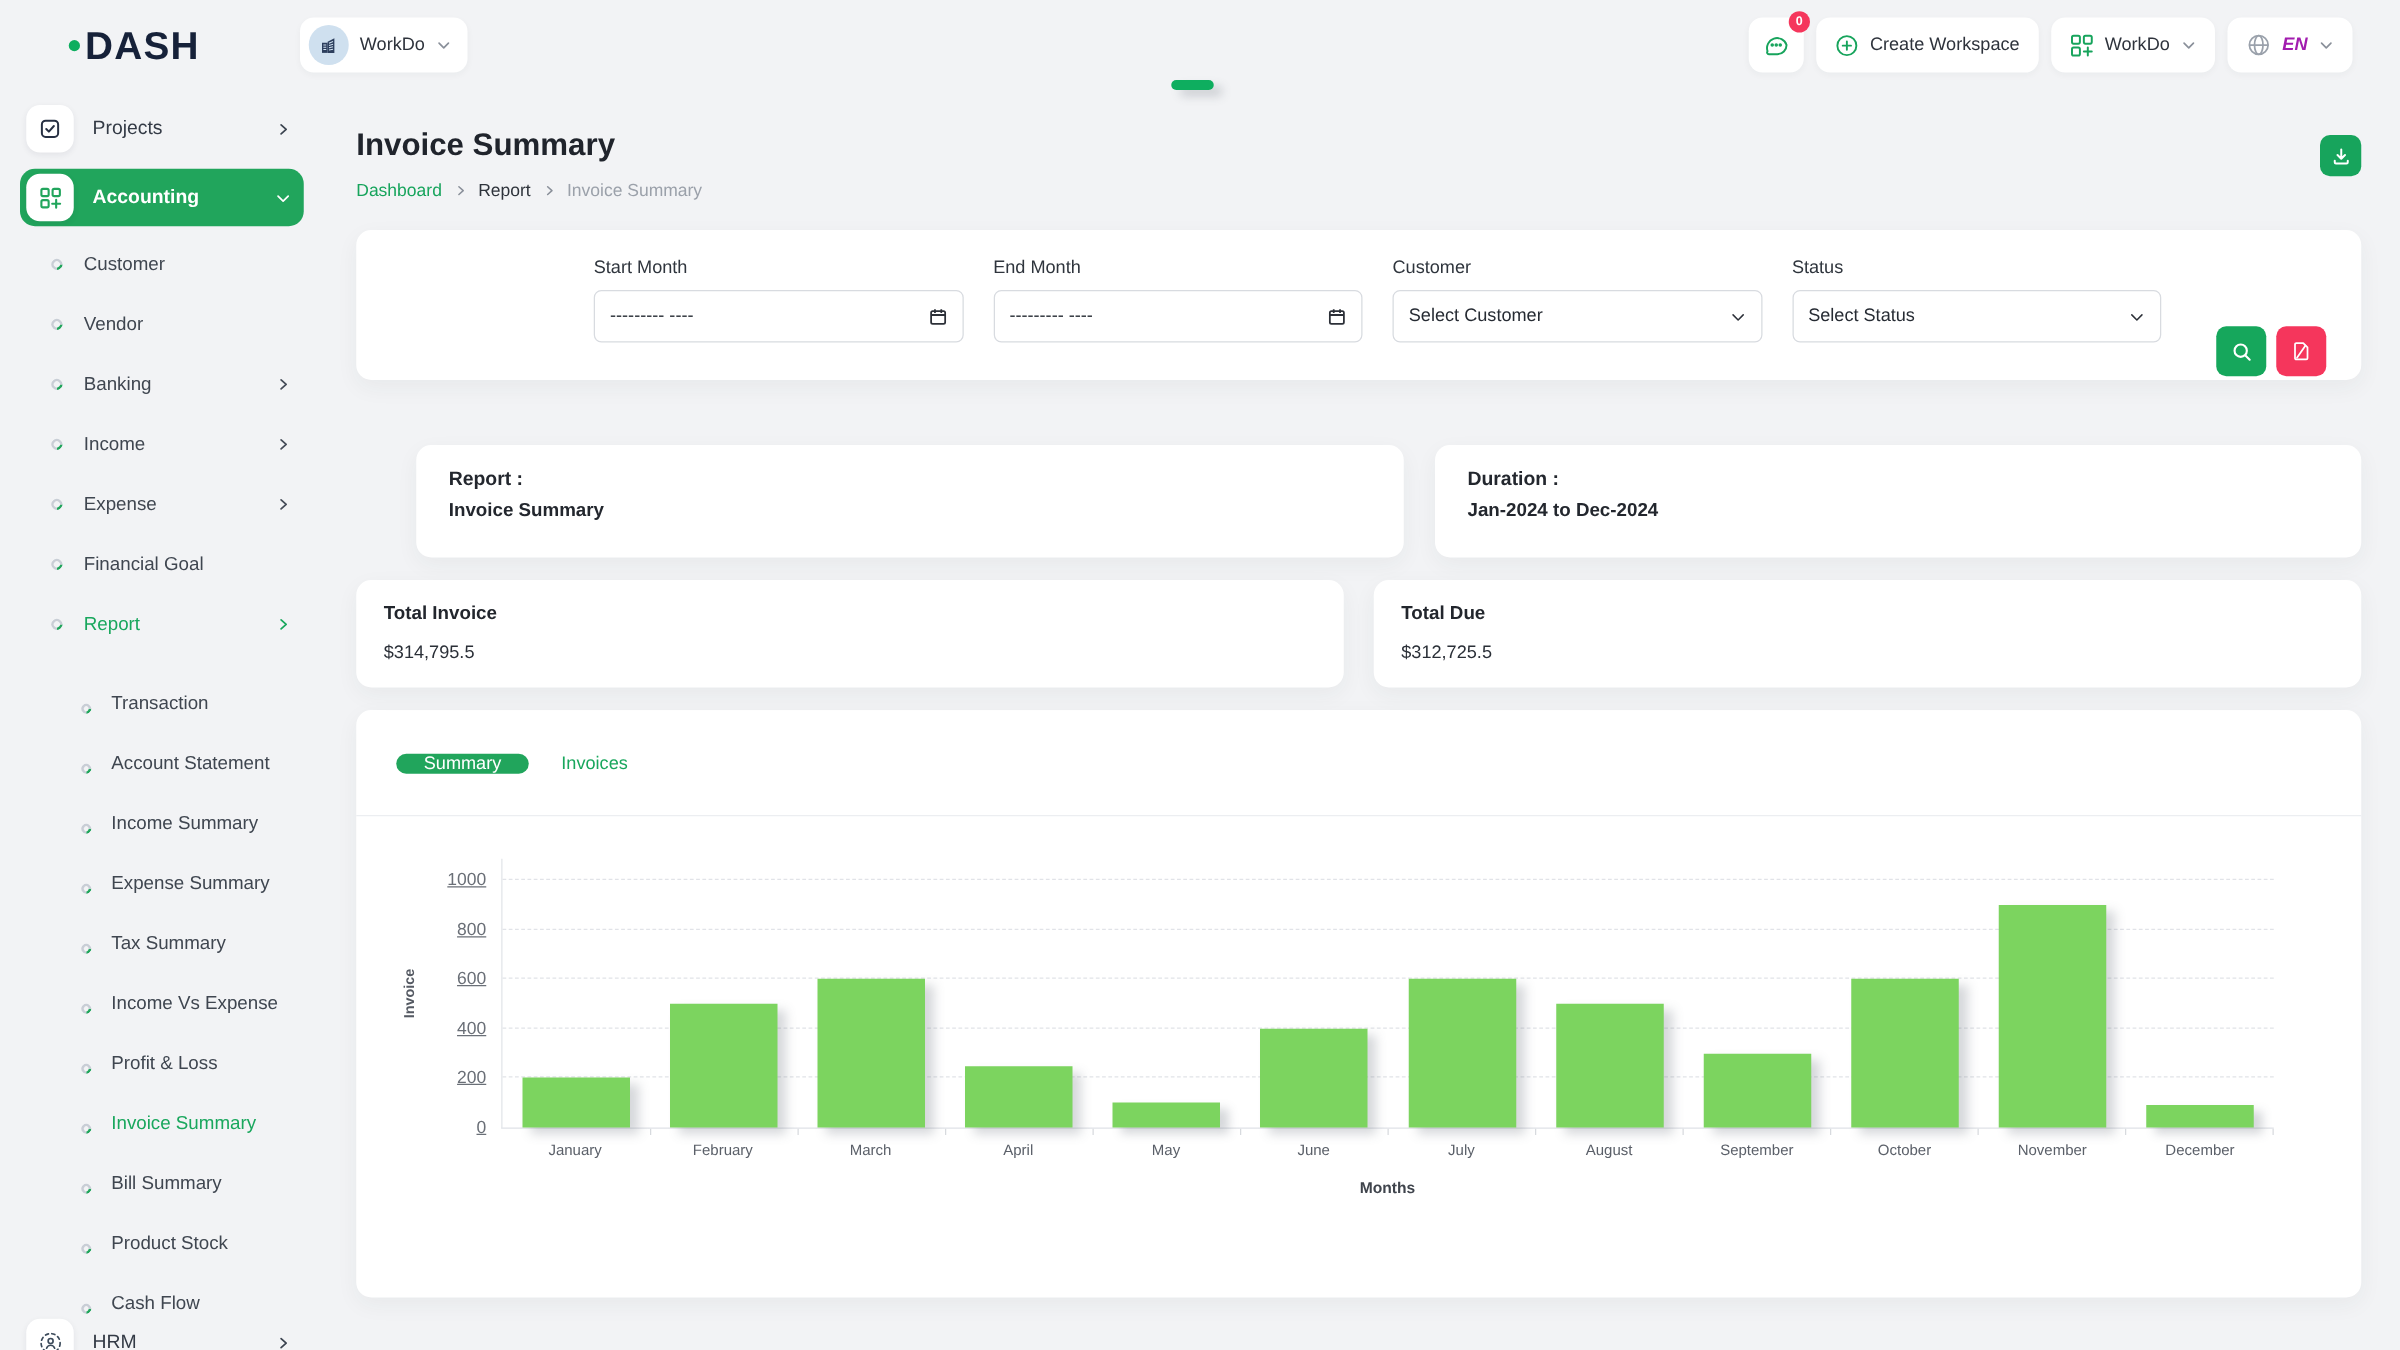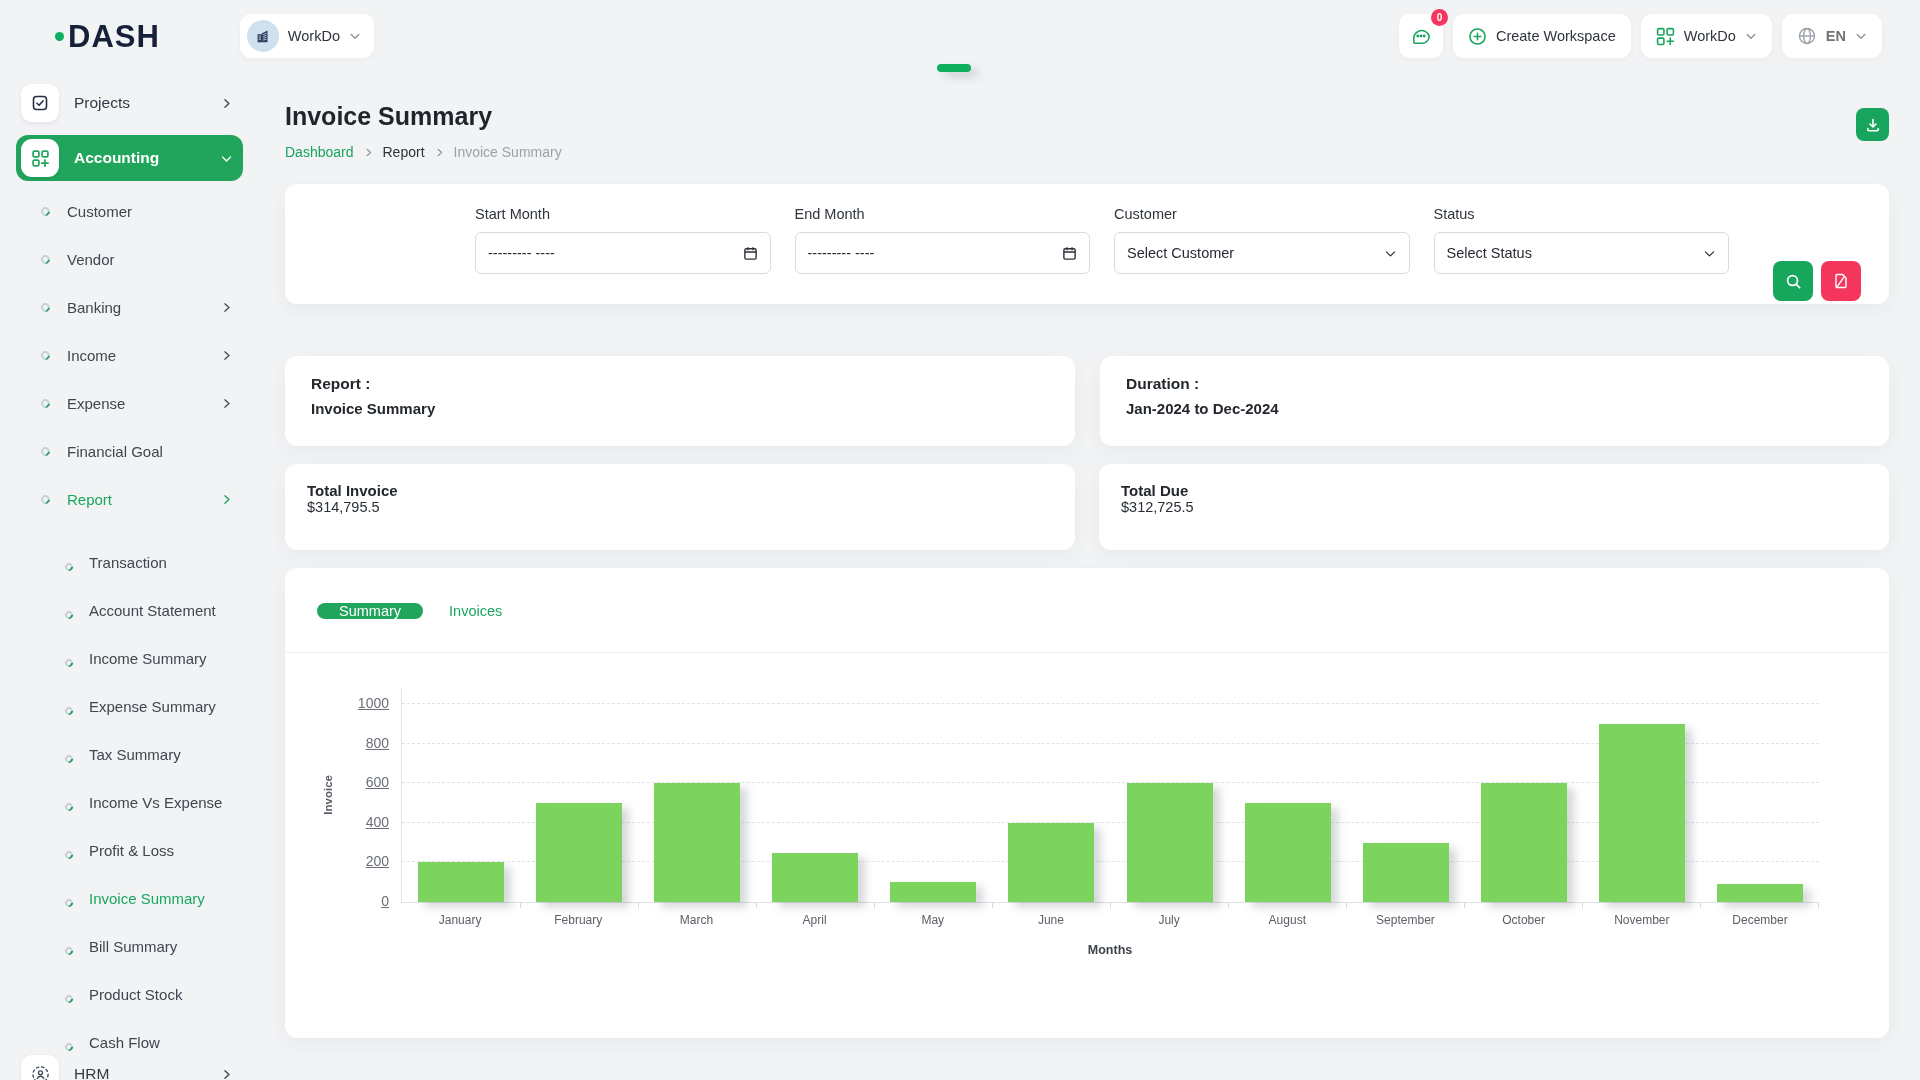--- a/index.html
+++ b/index.html
@@ -26,21 +26,21 @@
   .ws-switcher { margin-left:80px; padding:0 13px 0 7px; }
   .ws-avatar { width:32px; height:32px; border-radius:50%; background:#cfe0ef; display:flex; align-items:center; justify-content:center; }
   .header-right { margin-left:auto; margin-right:38px; display:flex; align-items:center; gap:10px; }
   .chat-btn { width:44px; justify-content:center; padding:0; position:relative; }
   .badge {
     position:absolute; top:-5px; right:-5px; min-width:17px; height:17px; border-radius:9px;
     background:#f5365c; color:#fff; font-size:10px; font-weight:bold;
     display:flex; align-items:center; justify-content:center; padding:0 4px;
   }
   .chev { color:#8a909a; display:flex; }
-  .green-txt { color:#737373; font-weight:bold; }
+  .green-txt { color:#a21caf; font-weight:bold;font-style:italic; }
   
   .sidebar { position:absolute; left:0; top:72px; width:255px; bottom:0; padding:8px 12px 0 16px; overflow:hidden; }
   .side-item { display:flex; align-items:center; height:46px; border-radius:12px; padding:0 10px 0 5px; cursor:pointer; }
   .icon-box { width:38px; height:38px; border-radius:11px; background:#fff; display:flex; align-items:center; justify-content:center;
     box-shadow:0 2px 5px rgba(25,35,55,.07); flex:0 0 auto; }
   .side-label { margin-left:15px; font-size:15.5px; color:#333a45; }
   .side-item .chev { margin-left:auto; color:#3c4450; }
   .side-item.active { background:#21a55c; margin-top:9px; margin-bottom:6px; }
   .side-item.active .side-label { color:#fff; font-weight:bold; }
   .side-item.active .chev { color:#fff; }
@@ -74,29 +74,29 @@
   .input-box { height:42px; border:1px solid #d8dbe0; border-radius:6px; background:#fff;
     display:flex; align-items:center; padding:0 12px; font-size:14.5px; color:#262b33; cursor:pointer; }
   .input-box .spacer { flex:1; }
   .f-actions { display:flex; gap:8px; margin-top:55px; margin-left:20px; }
   .sq-btn { width:40px; height:40px; border:none; border-radius:8px; cursor:pointer; display:flex; align-items:center; justify-content:center; }
   .sq-btn.green { background:#16a75c; }
   .sq-btn.pink { background:#f5365c; }
   
   .info-row { margin-top:52px; display:flex; gap:25px; }
   .info-card { height:90px; padding:19px 26px; }
-  .info-card.report { flex:0 0 790px; }
+  .info-card.report { flex:0 0 790px;margin-left:48px; }
   .info-card.duration { flex:1; }
   .info-label { font-size:15.5px; font-weight:bold; color:#23272e; }
   .info-value { font-size:15px; font-weight:bold; color:#23272e; margin-top:7px; }
   
   .totals-row { margin-top:18px; display:flex; gap:24px; }
   .total-card { flex:1; height:86px; padding:18px 22px; }
   .t-label { font-size:15px; font-weight:bold; color:#22262d; }
-  .t-value { font-size:14.5px; font-weight:500; color:#2a2f37; margin-top:0; }
+  .t-value { font-size:14.5px; font-weight:500; color:#2a2f37; margin-top:15px; }
   
   .chart-card { margin-top:18px; height:470px; padding-top:24px; }
   .tabs { display:flex; align-items:center; gap:10px; margin-left:32px; }
   .tab { border:none; background:transparent; font-family:inherit; font-size:14.5px; padding:11px 16px; color:#19a75d; cursor:pointer; border-radius:8px; }
   .tab.active { background:#21a55c; color:#fff; padding:0 22px; }
   .divider { border-top:1px solid #eceef1; margin-top:22px; }
   .chart-grid { display:grid; grid-template-columns:34px 56px 1fr;
     grid-template-areas:"yl ya plot" ". . months" ". . xlabel";
     margin-top:34px; padding:0 70px 0 26px; }
   .ylabel-col { grid-area:yl; display:flex; align-items:center; justify-content:center; }

